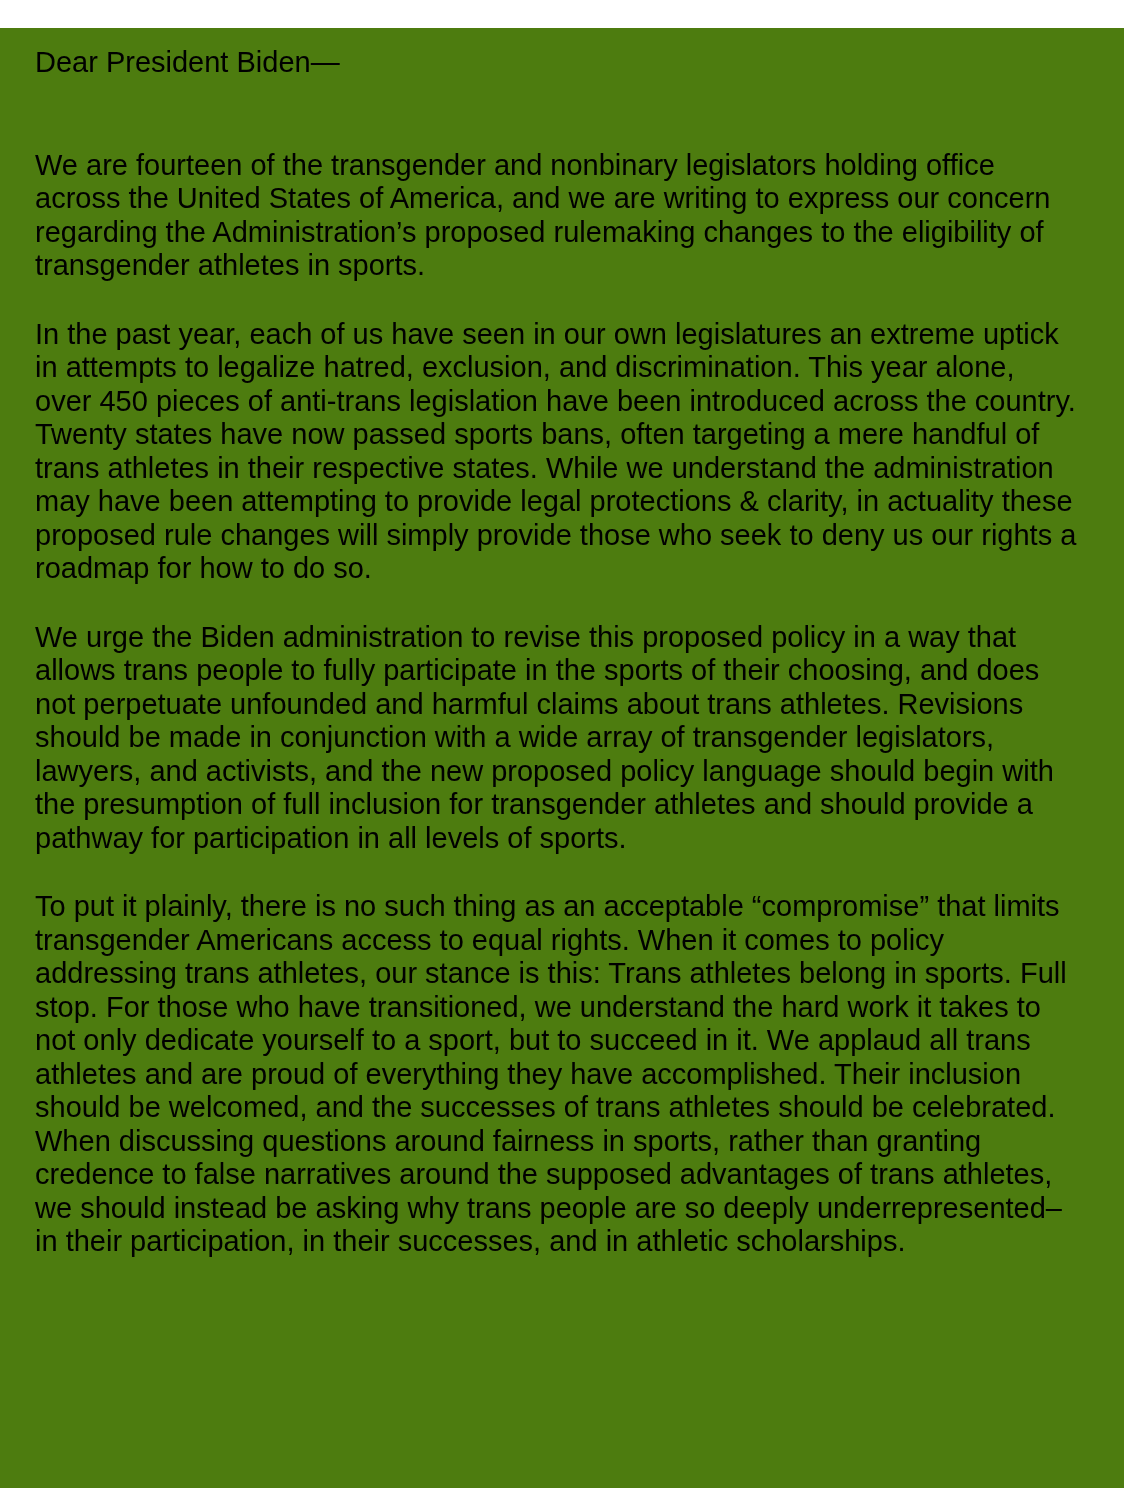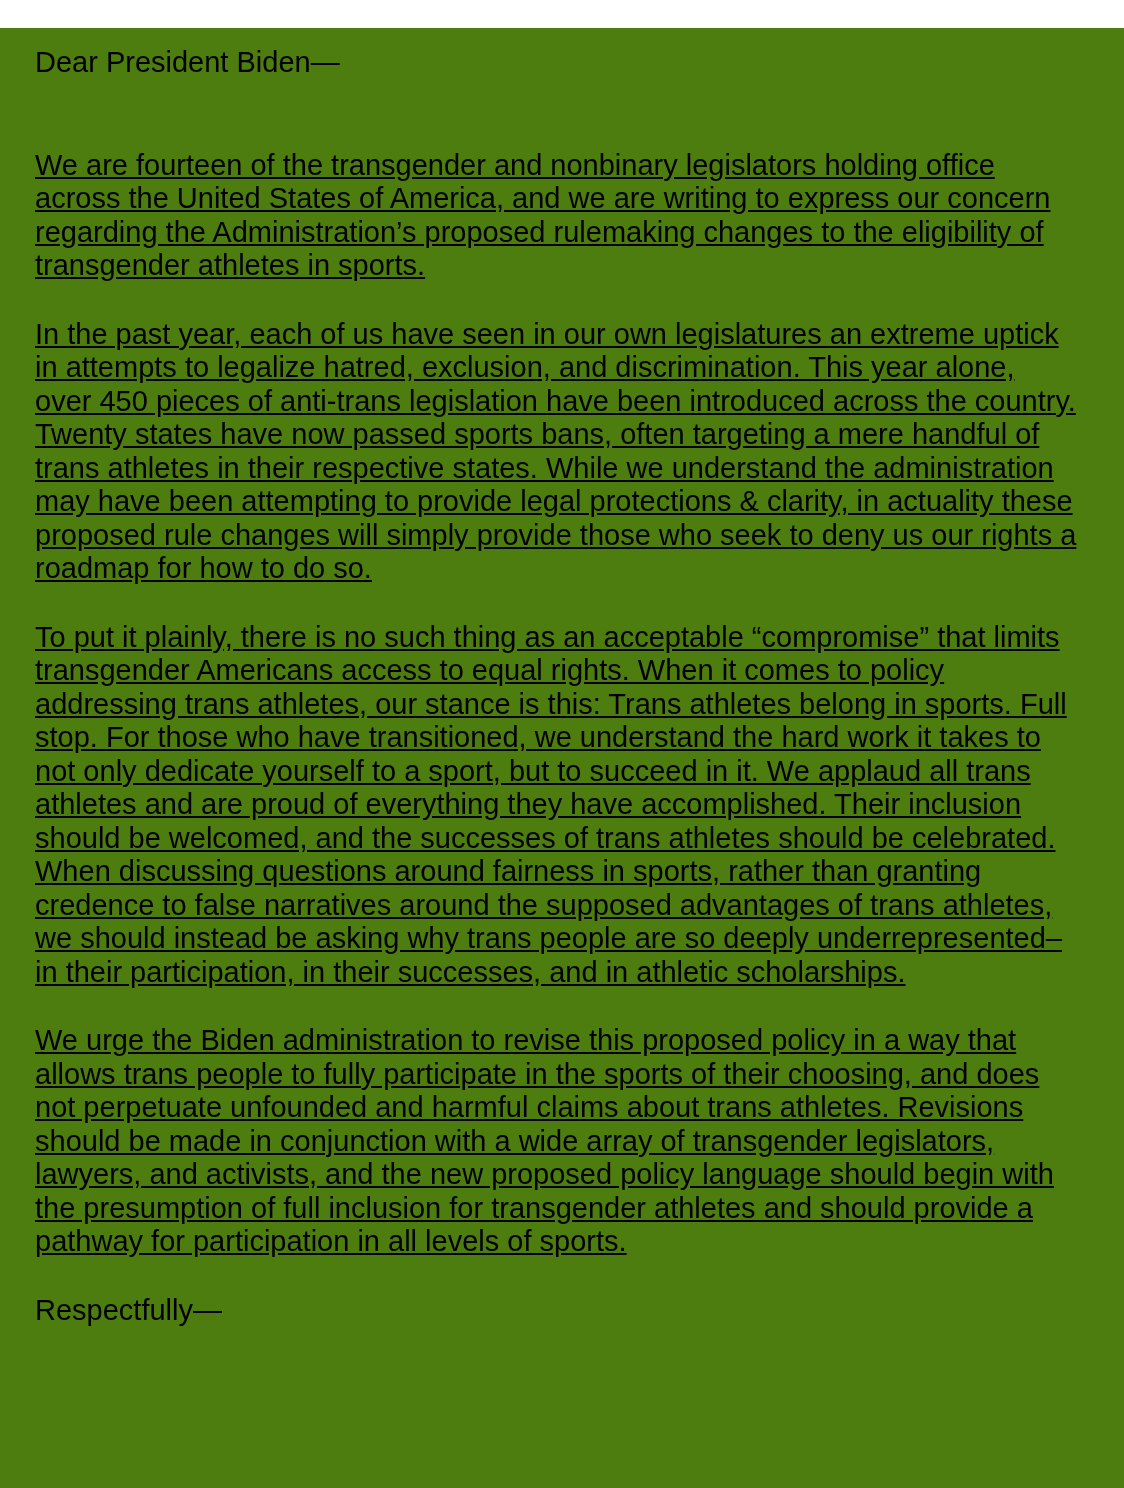--- a/index.html
+++ b/index.html
@@ -22,21 +22,20 @@
     font-size: 29px;
     line-height: 33.5px;
     color: #000000;
     margin: 0;
     letter-spacing: 0;
   }
   .salutation { margin-bottom: 69px; }
   .para {
     margin-bottom: 35px;
     white-space: pre-line;
-    text-decoration: underline;
   }
   .closing { margin: 0; }
 </style>
 </head>
 <body>
 
 <div class="page">
   <p class="salutation">Dear President Biden—</p>
 
   <div id="letter-body">
@@ -45,34 +44,33 @@
 regarding the Administration’s proposed rulemaking changes to the eligibility of
 transgender athletes in sports.</p>
       <p class="para">In the past year, each of us have seen in our own legislatures an extreme uptick
 in attempts to legalize hatred, exclusion, and discrimination. This year alone,
 over 450 pieces of anti-trans legislation have been introduced across the country.
 Twenty states have now passed sports bans, often targeting a mere handful of
 trans athletes in their respective states. While we understand the administration
 may have been attempting to provide legal protections &amp; clarity, in actuality these
 proposed rule changes will simply provide those who seek to deny us our rights a
 roadmap for how to do so.</p>
+      <p class="para">We urge the Biden administration to revise this proposed policy in a way that
+allows trans people to fully participate in the sports of their choosing, and does
+not perpetuate unfounded and harmful claims about trans athletes. Revisions
+should be made in conjunction with a wide array of transgender legislators,
+lawyers, and activists, and the new proposed policy language should begin with
+the presumption of full inclusion for transgender athletes and should provide a
+pathway for participation in all levels of sports.</p>
       <p class="para">To put it plainly, there is no such thing as an acceptable “compromise” that limits
 transgender Americans access to equal rights. When it comes to policy
 addressing trans athletes, our stance is this: Trans athletes belong in sports. Full
 stop. For those who have transitioned, we understand the hard work it takes to
 not only dedicate yourself to a sport, but to succeed in it. We applaud all trans
 athletes and are proud of everything they have accomplished. Their inclusion
 should be welcomed, and the successes of trans athletes should be celebrated.
 When discussing questions around fairness in sports, rather than granting
 credence to false narratives around the supposed advantages of trans athletes,
 we should instead be asking why trans people are so deeply underrepresented–
 in their participation, in their successes, and in athletic scholarships.</p>
-      <p class="para">We urge the Biden administration to revise this proposed policy in a way that
-allows trans people to fully participate in the sports of their choosing, and does
-not perpetuate unfounded and harmful claims about trans athletes. Revisions
-should be made in conjunction with a wide array of transgender legislators,
-lawyers, and activists, and the new proposed policy language should begin with
-the presumption of full inclusion for transgender athletes and should provide a
-pathway for participation in all levels of sports.</p>
     </div>
 
-  <p class="closing">Respectfully—</p>
 </div>
 
 </body></html>

